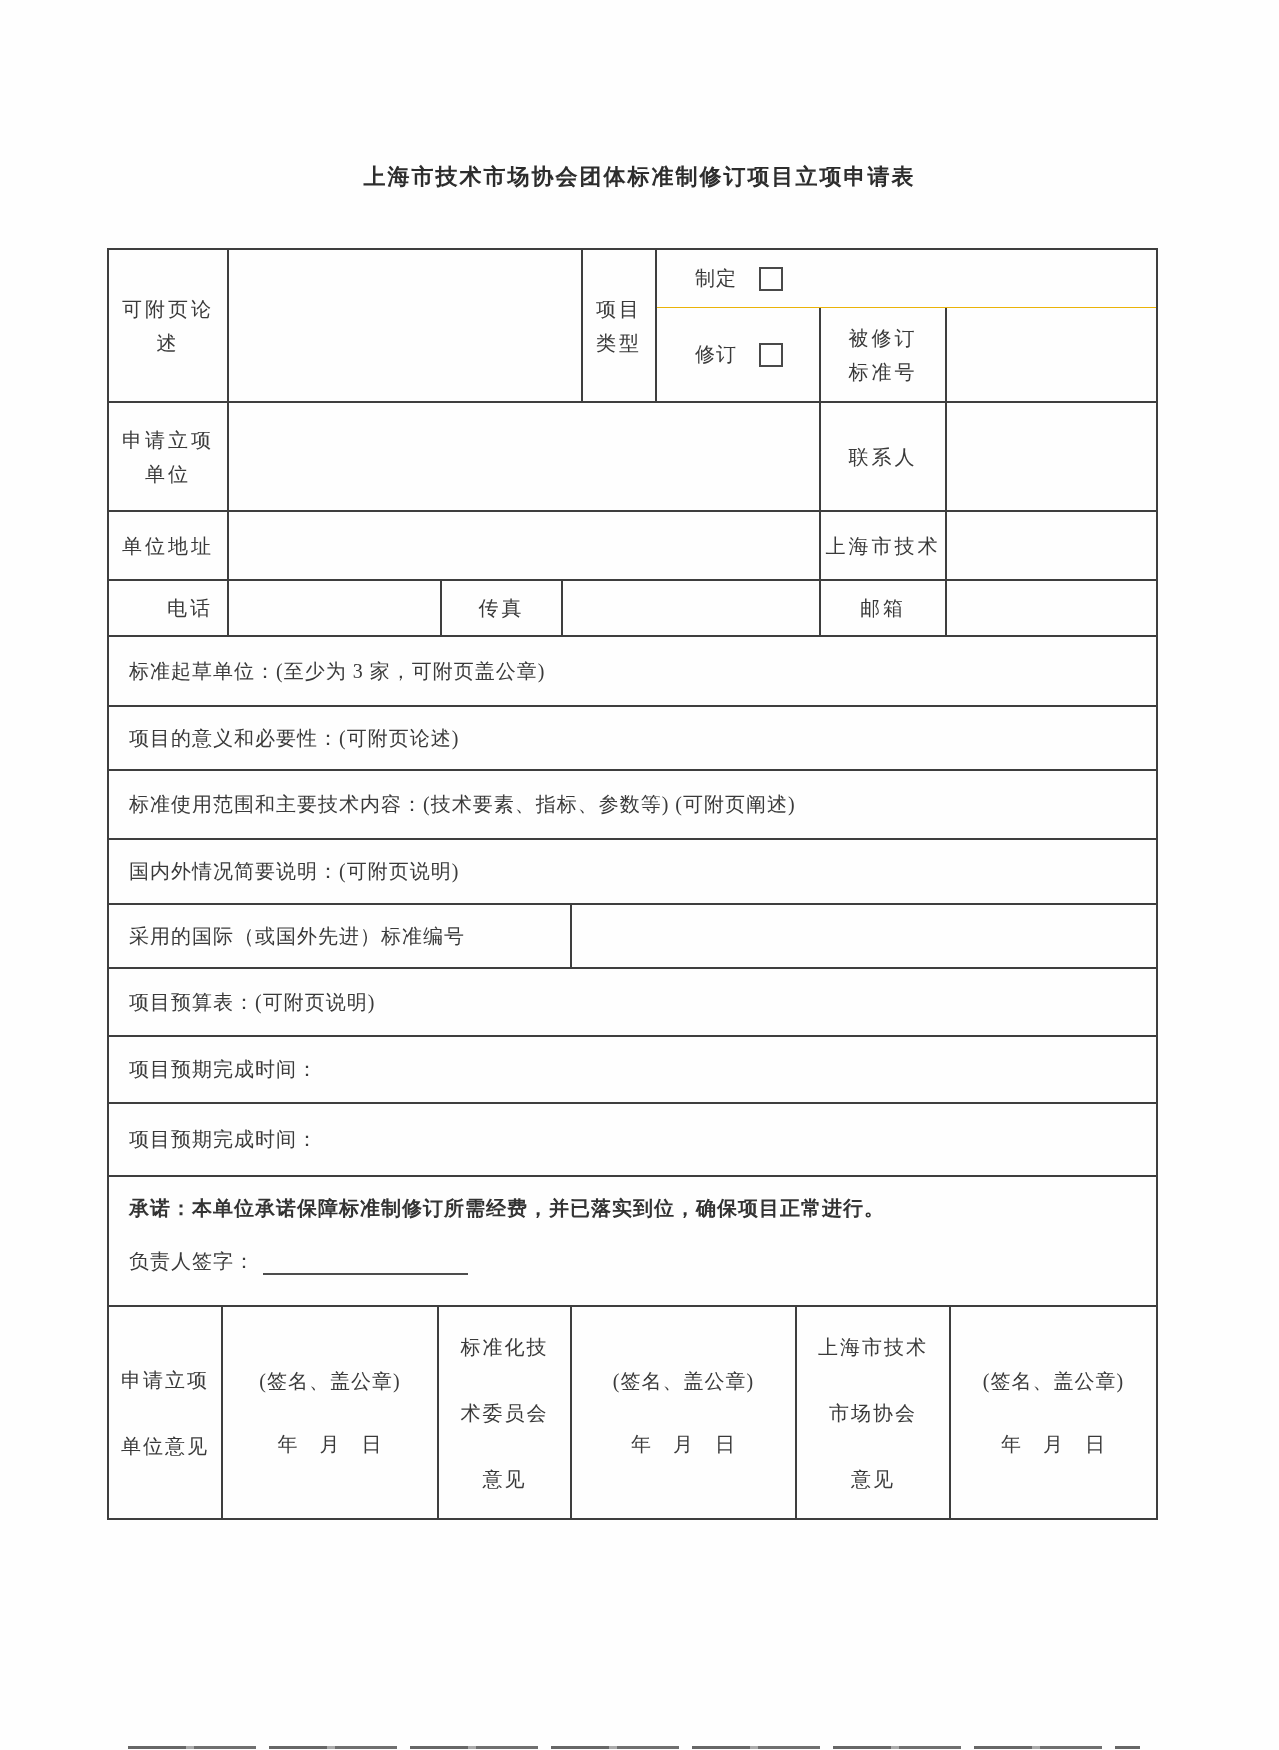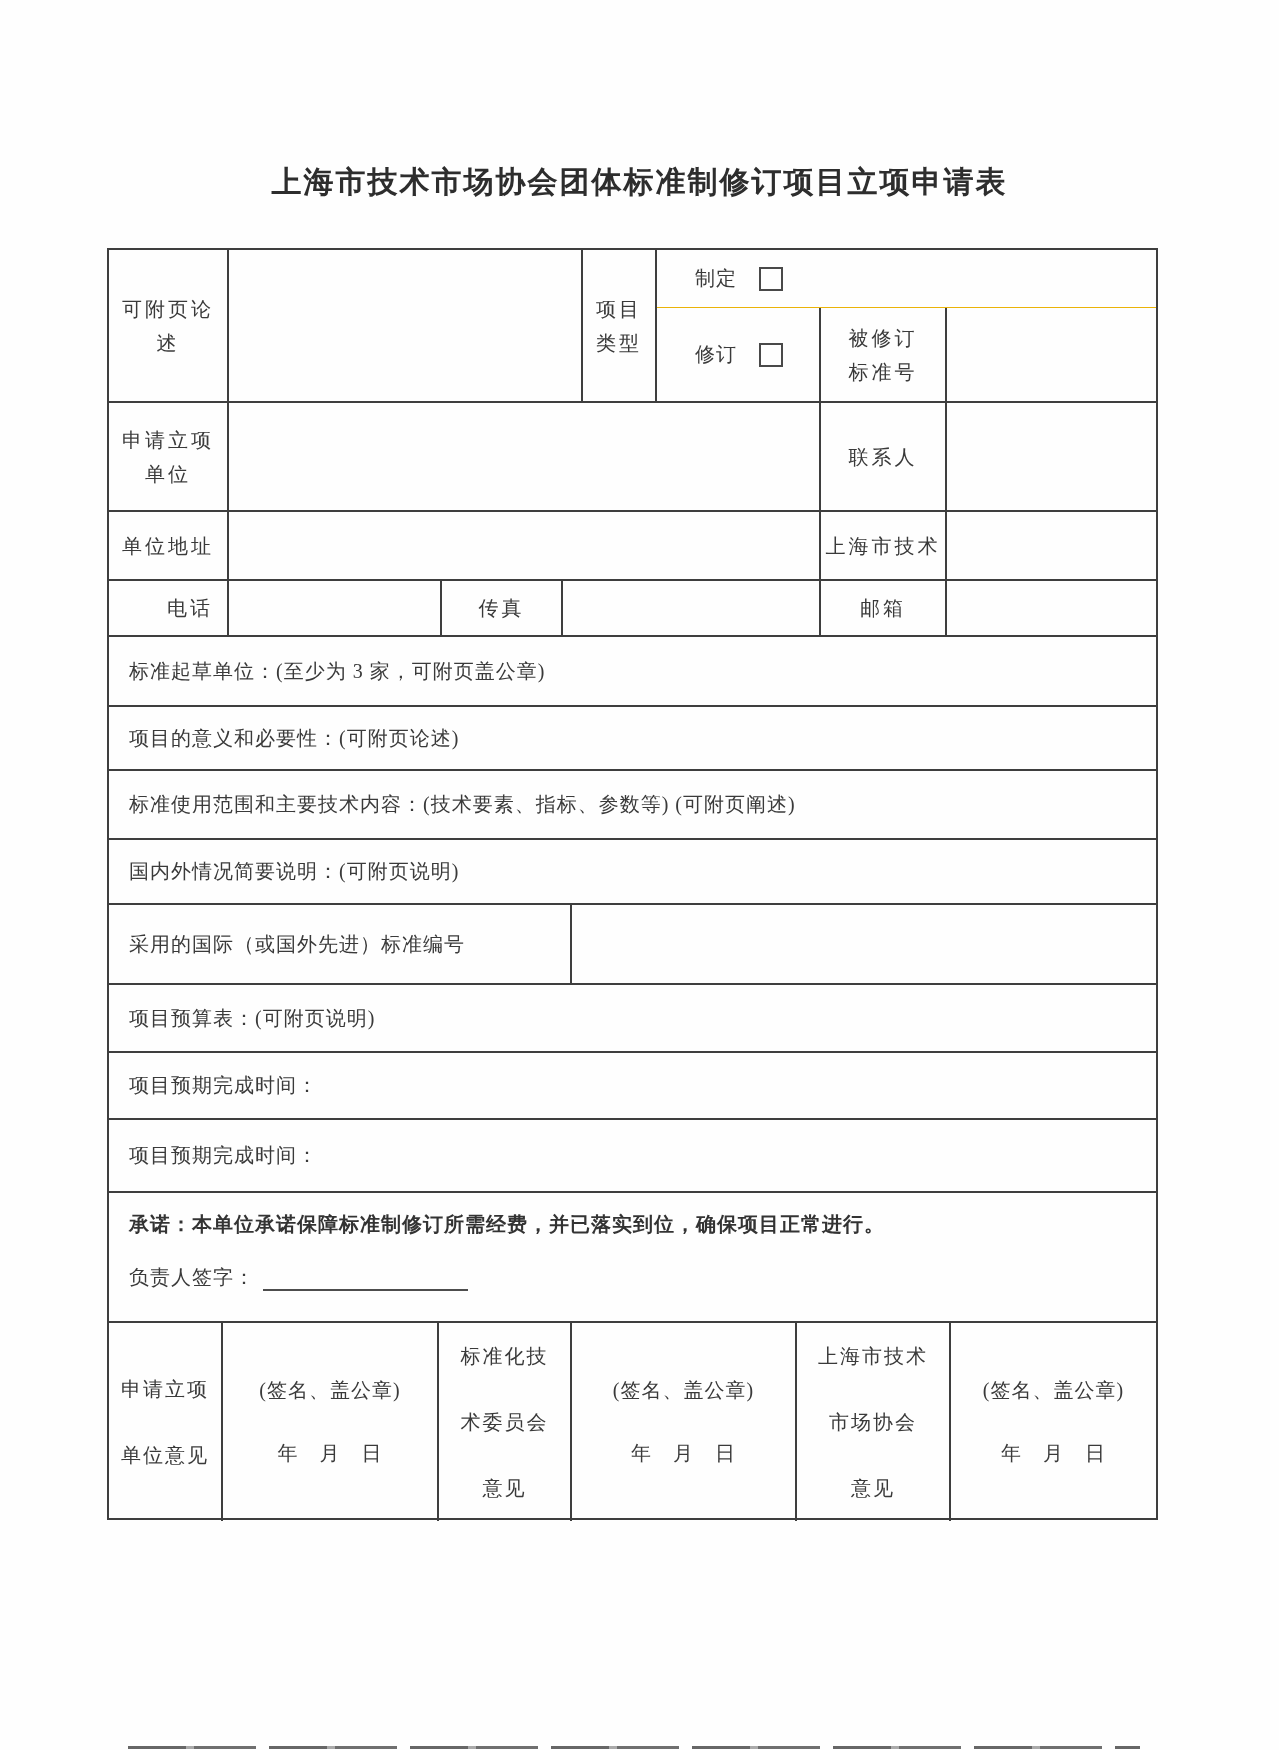--- a/index.html
+++ b/index.html
@@ -6,21 +6,21 @@
   #page{
     position:relative;
     width:1279px;height:1750px;
     background:#fefefe;
     font-family:"Liberation Serif","DejaVu Serif",serif;
     color:#383838;
     overflow:hidden;
   }
   #doc-title{
     position:absolute;left:0;top:162px;width:1279px;
-    text-align:center;font-size:30px;font-weight:bold;
+    text-align:center;font-size:22px;font-weight:bold;
     letter-spacing:2px;color:#2d2d2d;white-space:nowrap;
   }
   #form-table{
     position:absolute;left:107px;top:248px;width:1051px;height:1272px;
     border:2px solid #3e3e3e;box-sizing:border-box;
     display:flex;flex-direction:column;
   }
   .row{display:flex;border-bottom:2px solid #3e3e3e;box-sizing:border-box;flex:0 0 auto;}
   .row:last-child{border-bottom:none;}
   .cell{
@@ -122,21 +122,21 @@
     </div>
 
     <div class="row" style="height:69px;">
       <div class="cell txt" style="flex:1;">标准使用范围和主要技术内容：(技术要素、指标、参数等) (可附页阐述)</div>
     </div>
 
     <div class="row" style="height:65px;">
       <div class="cell txt" style="flex:1;">国内外情况简要说明：(可附页说明)</div>
     </div>
 
-    <div class="row" style="height:80px;">
+    <div class="row" style="height:64px;">
       <div class="cell txt" style="width:463px;">采用的国际（或国外先进）标准编号</div>
       <div class="cell" style="flex:1;"></div>
     </div>
 
     <div class="row" style="height:68px;">
       <div class="cell txt" style="flex:1;">项目预算表：(可附页说明)</div>
     </div>
 
     <div class="row" style="height:67px;">
       <div class="cell txt" style="flex:1;">项目预期完成时间：</div>

